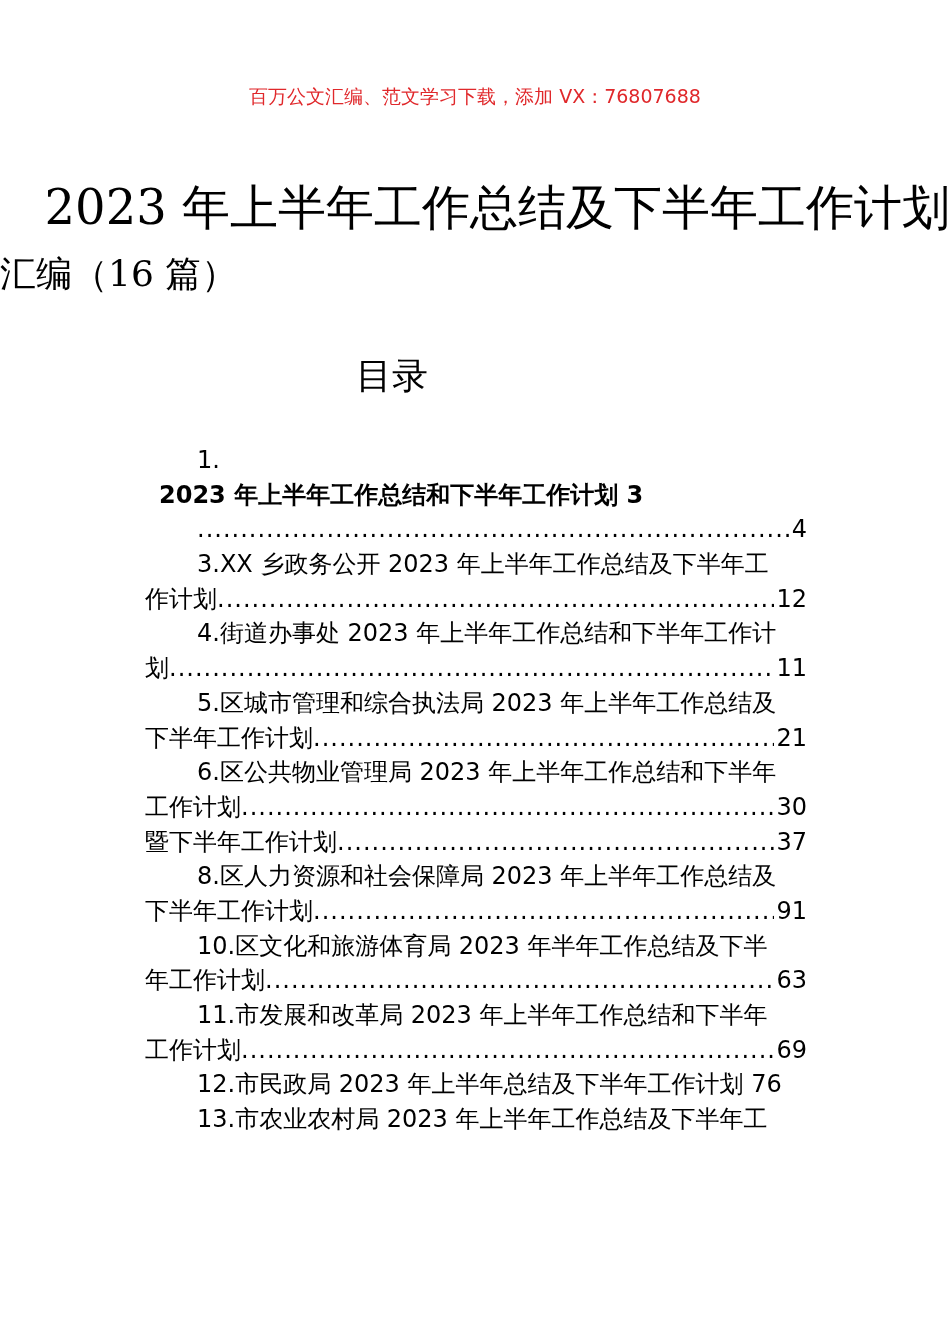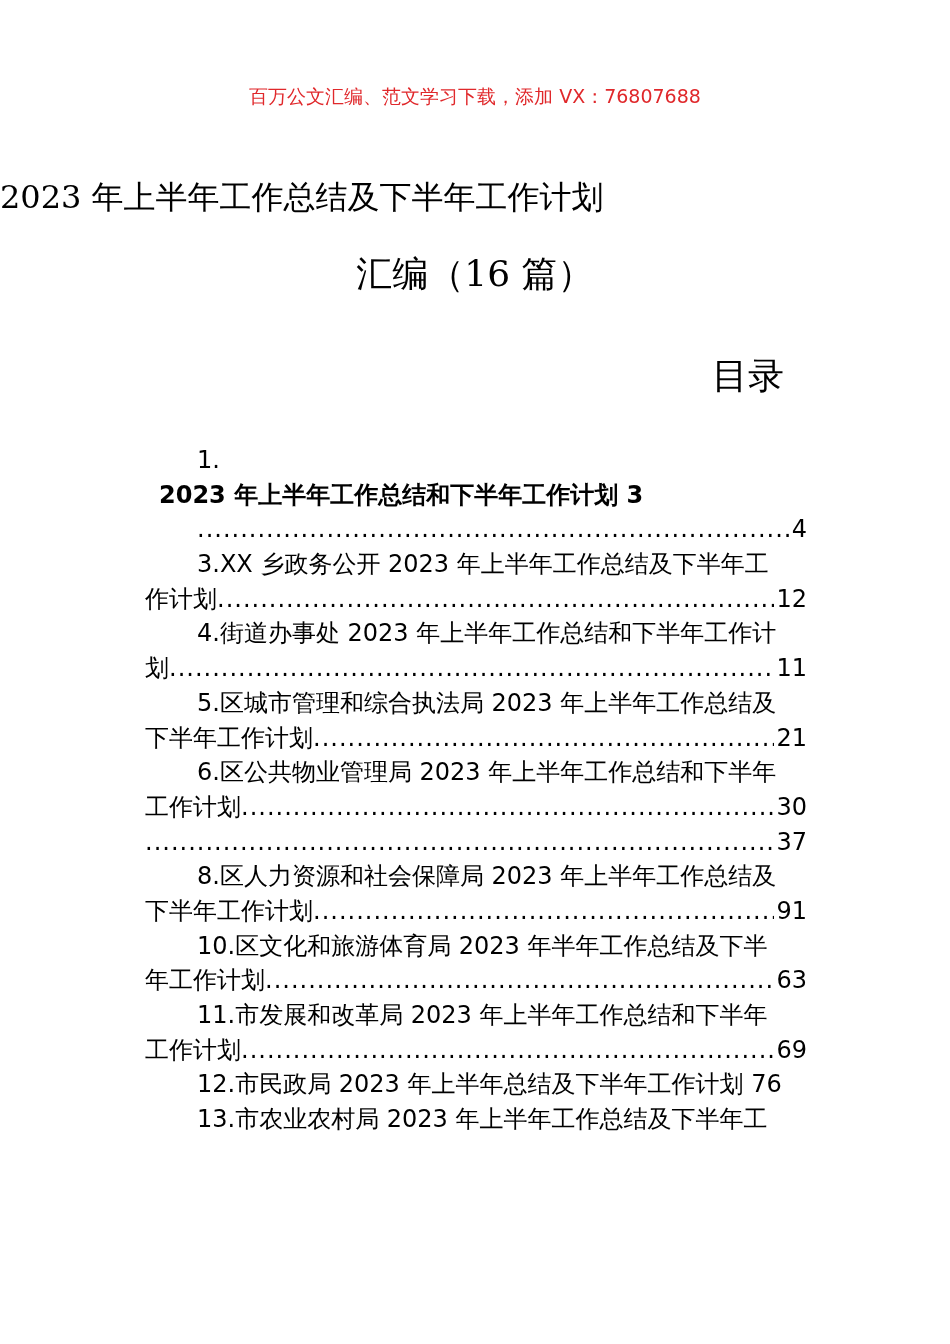--- a/index.html
+++ b/index.html
@@ -1,20 +1,20 @@
 <!DOCTYPE html>
 <html><head>
   <meta charset="utf-8">
   <style>
     html, body { margin: 0; padding: 0; background: #ffffff; }
     body { width: 950px; height: 1344px; position: relative; overflow: hidden; font-family: "DejaVu Sans", sans-serif; color: #000; }
     .header-note { position: absolute; top: 84px; left: 0; width: 950px; text-align: center; color: #e0282b; font-size: 19px; letter-spacing: 0px; }
-    .title1 { position: absolute; top: 176px; left: 0; width: 950px; text-align: left; font-size: 32px; font-family: "DejaVu Serif", serif; }
-    .title2 { position: absolute; top: 250px; left: 0; width: 950px; text-align: center; font-size: 36px; font-family: "DejaVu Serif", serif; }
-    .toc-heading { position: absolute; top: 352px; left: 0; width: 784px; text-align: right; font-size: 36px; }
+    .title1 { position: absolute; top: 176px; left: 0; width: 950px; text-align: right; font-size: 48px; font-family: "DejaVu Serif", serif; }
+    .title2 { position: absolute; top: 250px; left: 0; width: 950px; font-size: 36px; font-family: "DejaVu Serif", serif; }
+    .toc-heading { position: absolute; top: 352px; left: 0; width: 784px; text-align: center; font-size: 36px; }
     .toc { position: absolute; top: 443px; left: 145px; width: 662px; font-size: 24px; line-height: 34.7px; }
     .line { white-space: nowrap; overflow: hidden; height: 34.7px; display: flex; }
     .indent { padding-left: 52px; }
     .indent1 { padding-left: 14px; font-weight: bold; }
     .fill { flex: 1; overflow: hidden; white-space: nowrap; letter-spacing: 1px; }
     .fill::before { content: "........................................................................................................................................"; }
     .num { padding-left: 2px; }
   </style>
 </head>
 <body>
@@ -67,20 +67,21 @@
   <div class="line indent">
       <span>6.区公共物业管理局 2023 年上半年工作总结和下半年</span>
     </div>
   <div class="line">
       <span>工作计划</span>
       <span class="fill"></span>
       <span class="num">30</span>
     </div>
 
   <div class="line">
+      <span>暨下半年工作计划</span>
       <span class="fill"></span>
       <span class="num">37</span>
     </div>
 
   <div class="line indent">
       <span>8.区人力资源和社会保障局 2023 年上半年工作总结及</span>
     </div>
   <div class="line">
       <span>下半年工作计划</span>
       <span class="fill"></span>

